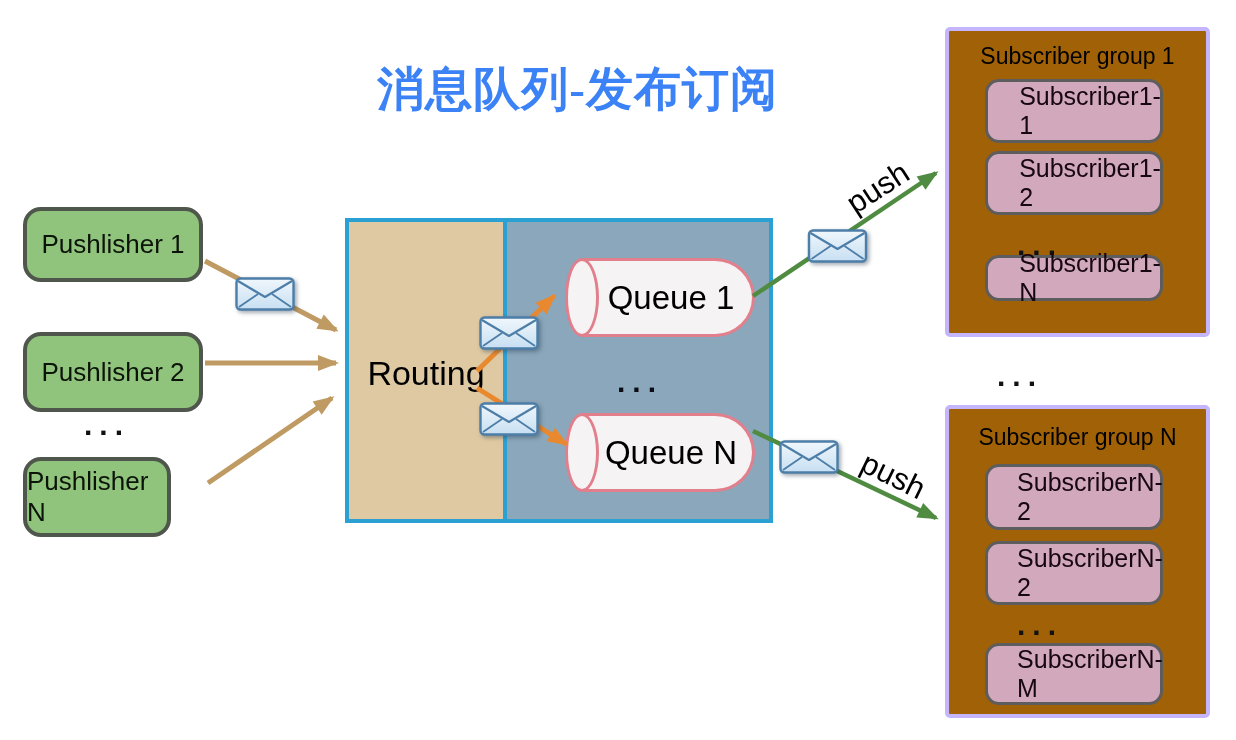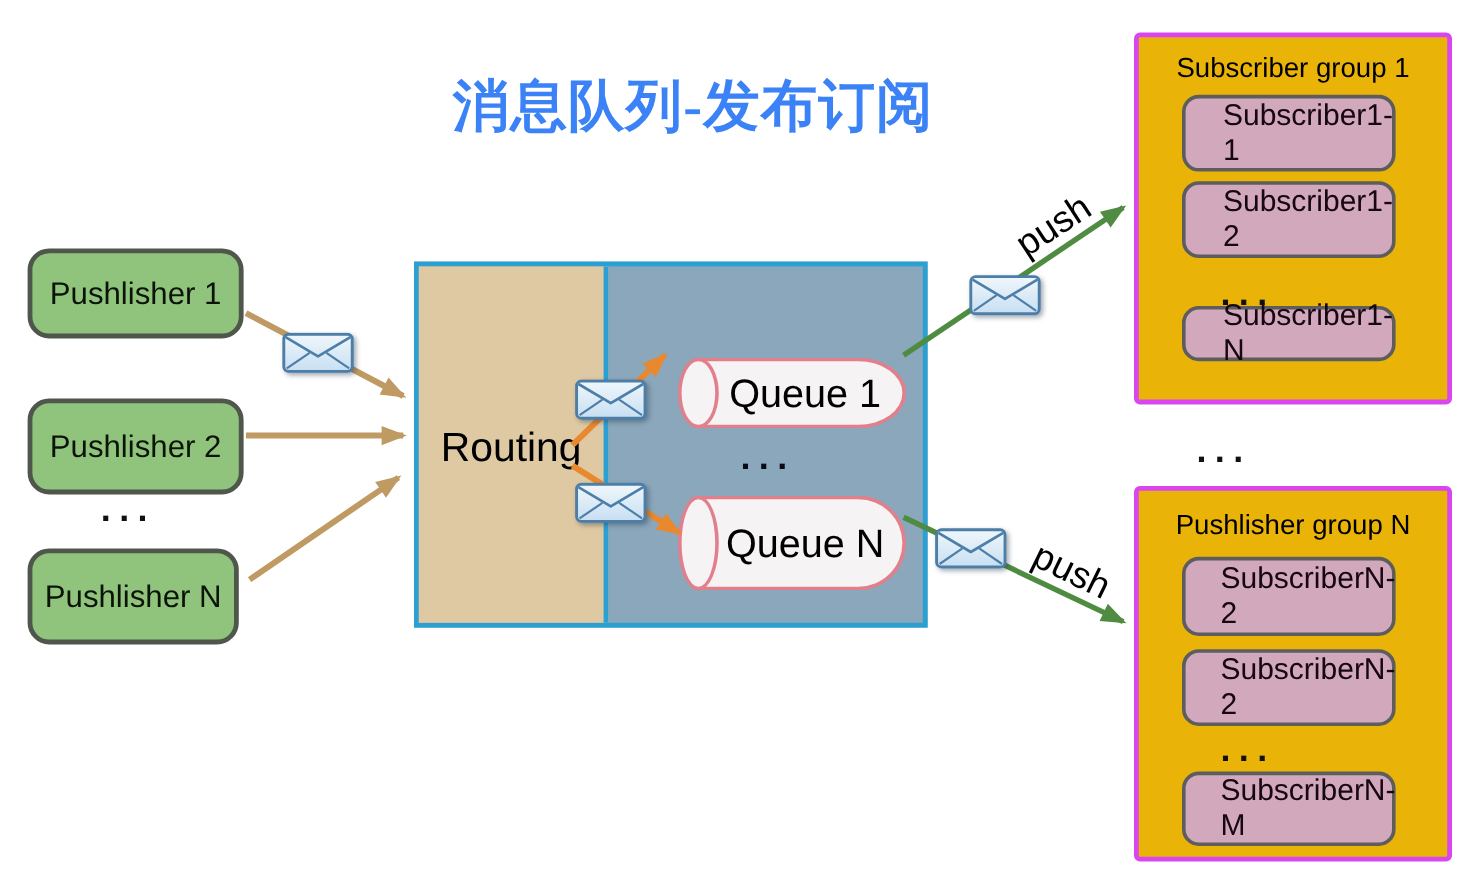--- a/index.html
+++ b/index.html
@@ -27,21 +27,21 @@
   .cyl{position:absolute;}
   .cyl-body{position:absolute;left:16px;top:0;right:0;bottom:0;background:#f6f3f5;
             border:3px solid #e27f8c;border-left:none;
             border-radius:0 40px 40px 0 / 0 50% 50% 0;}
   .cyl-cap{position:absolute;left:0;top:0;width:34px;height:100%;background:#f6f3f5;
            border:3px solid #e27f8c;border-radius:50%;}
   .cyl-label{position:absolute;left:30px;right:8px;top:0;bottom:0;
              display:flex;align-items:center;justify-content:center;
              font-size:33px;color:#000;}
 
-  .group{background:#eab308;border:4px solid #d946ef;border-radius:5px;}
+  .group{background:#a16207;border:4px solid #c4b5fd;border-radius:5px;}
   .group-title{position:absolute;left:0;right:0;text-align:center;
                font-size:23px;color:#000;}
   .sub-box{position:absolute;left:36px;width:178px;background:#d2a8bd;
            border:3px solid #5d5d5d;border-radius:14px;
            display:flex;align-items:center;justify-content:center;
            font-size:25px;color:#170710;padding-left:32px;}
   .group .dots{position:absolute;left:36px;width:110px;}
 
   .push-label{font-size:31px;color:#000;width:100px;text-align:center;}
   .push-1{left:828px;top:170px;transform:rotate(-33deg);}
@@ -53,21 +53,21 @@
 </head>
 <body>
 
 <div class="stage">
 
   <div class="abs broker">
     <div class="broker-left"></div>
   </div>
   <div class="abs routing-label">Routing</div>
 
-  <div class="abs cyl" style="left:565px;top:258px;width:190px;height:59px;margin-top:40px;">
+  <div class="abs cyl" style="left:565px;top:258px;width:190px;height:79px;">
     <div class="cyl-body"></div>
     <div class="cyl-cap"></div>
     <div class="cyl-label">Queue 1</div>
   </div>
   <div class="abs dots" style="left:608px;top:364px;width:64px;height:36px;color:#0b0b14;">...</div>
   <div class="abs cyl" style="left:565px;top:413px;width:190px;height:79px;">
     <div class="cyl-body"></div>
     <div class="cyl-cap"></div>
     <div class="cyl-label">Queue N</div>
   </div>
@@ -125,21 +125,21 @@
 
   <div class="abs title">消息队列-发布订阅</div>
 
   <div class="abs pub-box" style="left:23px;top:207px;width:180px;height:75px;">
     <span>Pushlisher 1</span>
   </div>
   <div class="abs pub-box" style="left:23px;top:332px;width:180px;height:80px;">
     <span>Pushlisher 2</span>
   </div>
   <div class="abs dots" style="left:72px;top:408px;width:70px;height:34px;">...</div>
-  <div class="abs pub-box" style="left:23px;top:457px;width:176px;height:80px;">
+  <div class="abs pub-box" style="left:23px;top:457px;width:148px;height:80px;">
     <span>Pushlisher N</span>
   </div>
 
   <div class="abs push-label push-1">push</div>
   <div class="abs push-label push-2">push</div>
 
   <div class="abs group" style="left:945px;top:27px;width:265px;height:310px;">
     <div class="group-title" style="top:12px;">Subscriber group 1</div>
     <div class="sub-box" style="top:48px;height:64px;">
       <span>Subscriber1-1</span>
@@ -149,21 +149,21 @@
     </div>
     <div class="dots" style="top:198px;height:32px;">...</div>
     <div class="sub-box" style="top:224px;height:46px;">
       <span>Subscriber1-N</span>
     </div>
   </div>
 
   <div class="abs dots" style="left:987px;top:358px;width:66px;height:36px;">...</div>
 
   <div class="abs group" style="left:945px;top:405px;width:265px;height:313px;">
-    <div class="group-title" style="top:15px;">Pushlisher group N</div>
+    <div class="group-title" style="top:15px;">Subscriber group N</div>
     <div class="sub-box" style="top:55px;height:66px;">
       <span>SubscriberN-2</span>
     </div>
     <div class="sub-box" style="top:132px;height:64px;">
       <span>SubscriberN-2</span>
     </div>
     <div class="dots" style="top:200px;height:32px;">...</div>
     <div class="sub-box" style="top:234px;height:62px;">
       <span>SubscriberN-M</span>
     </div>

